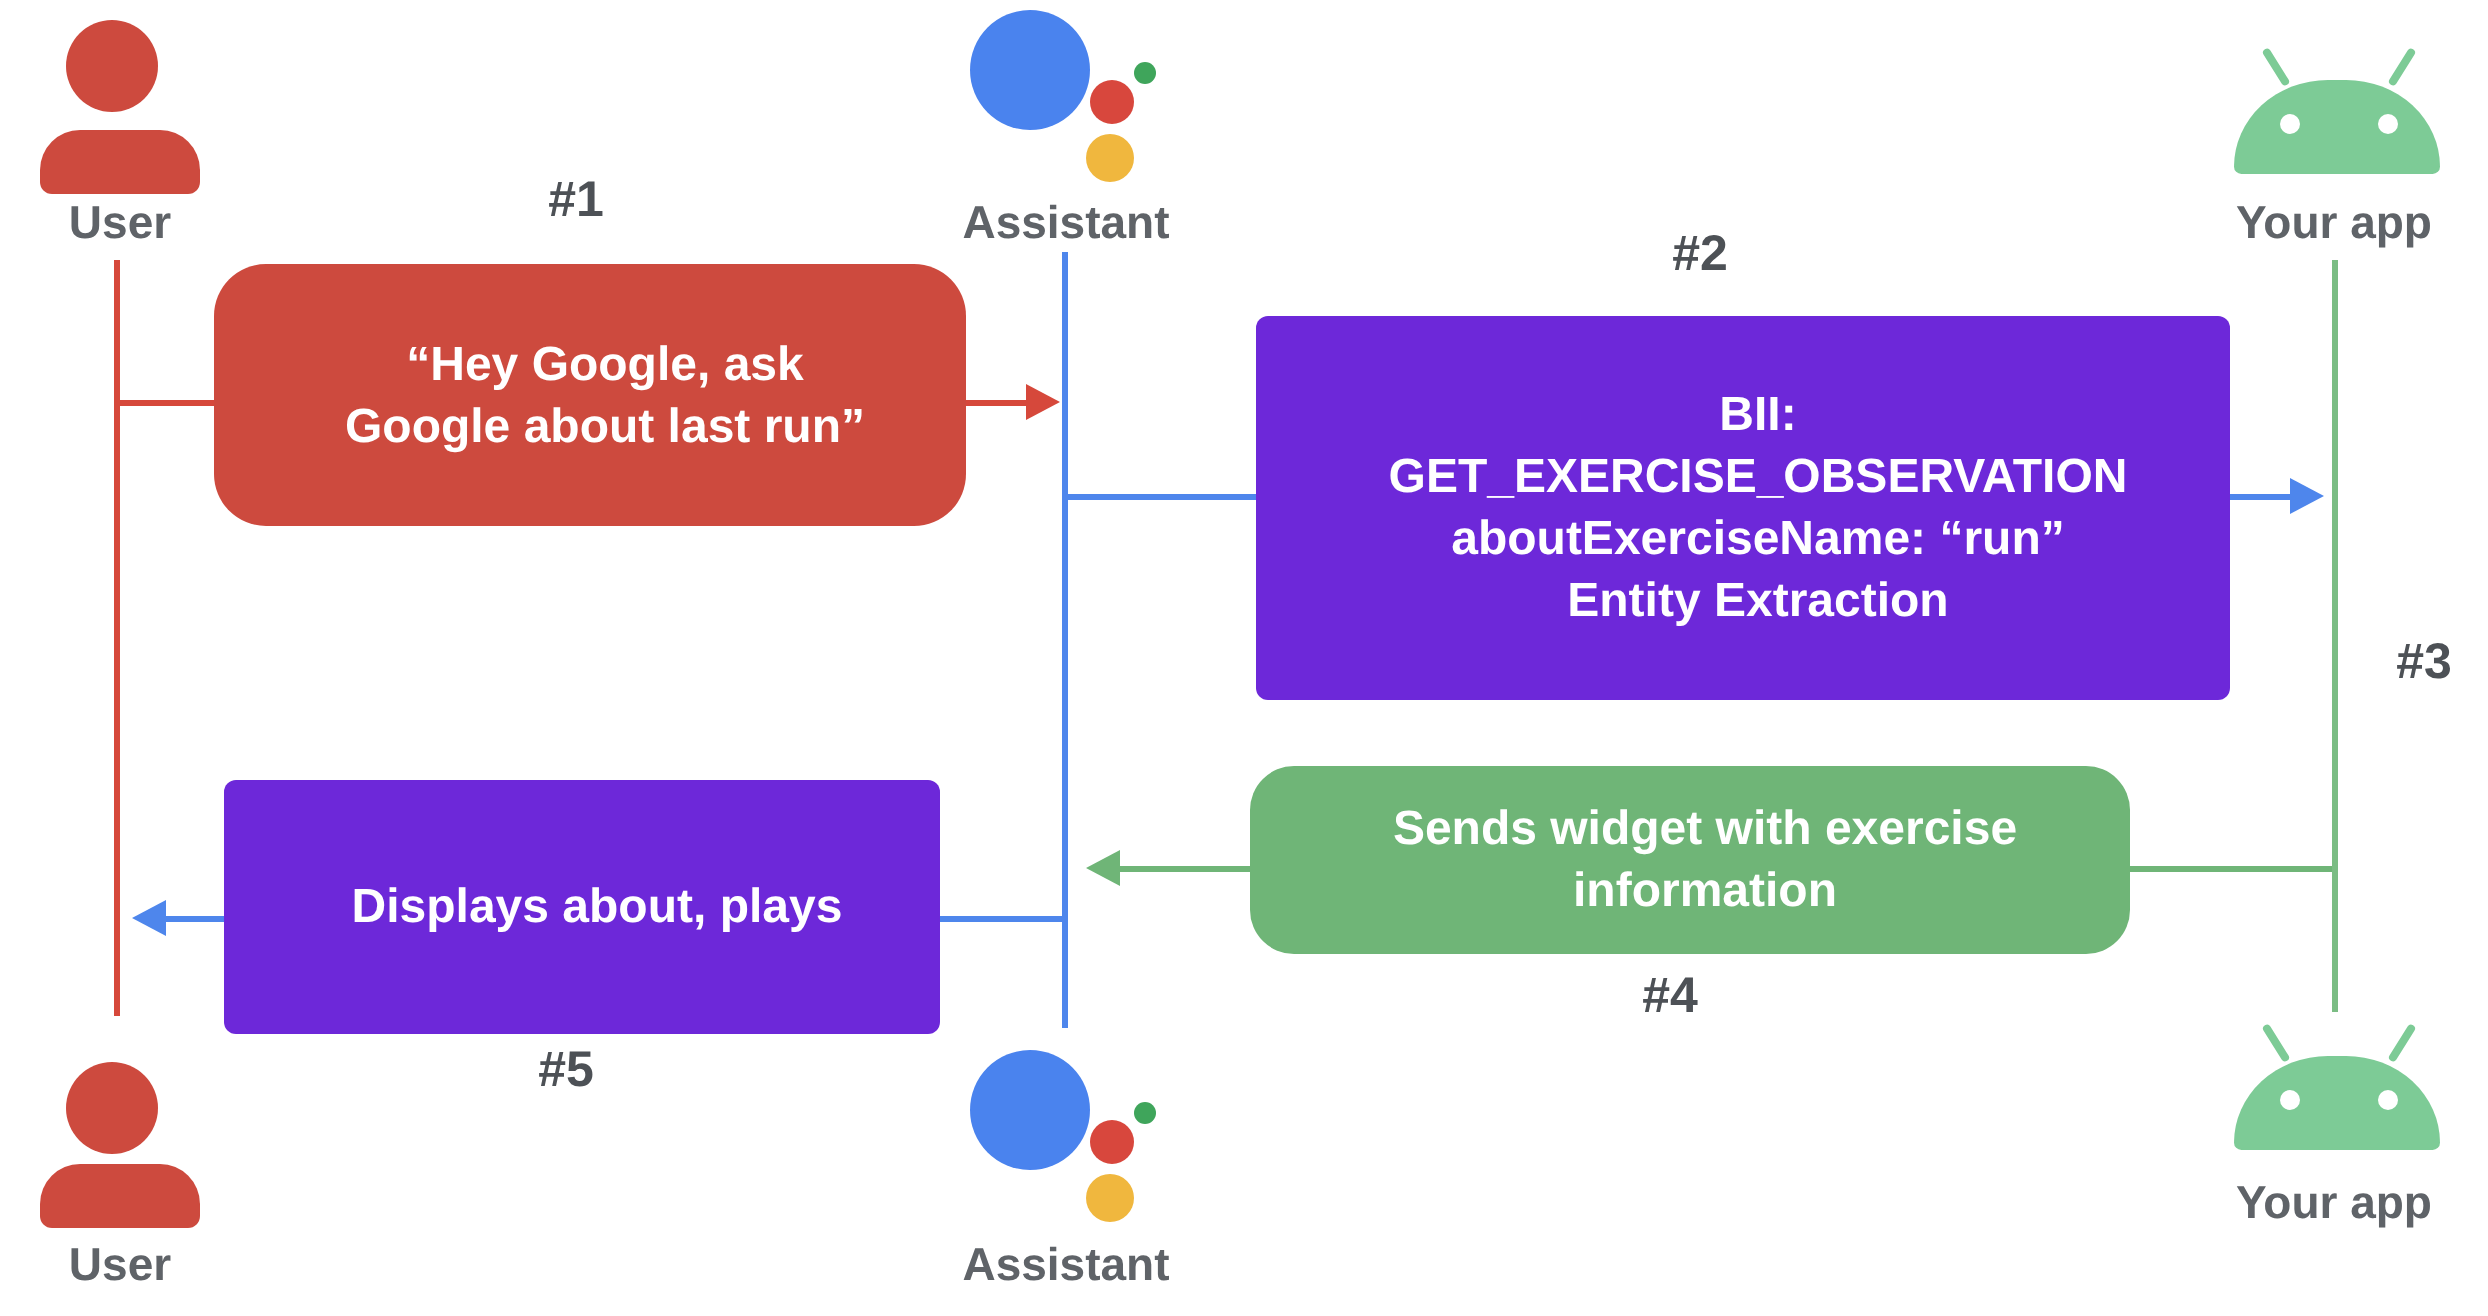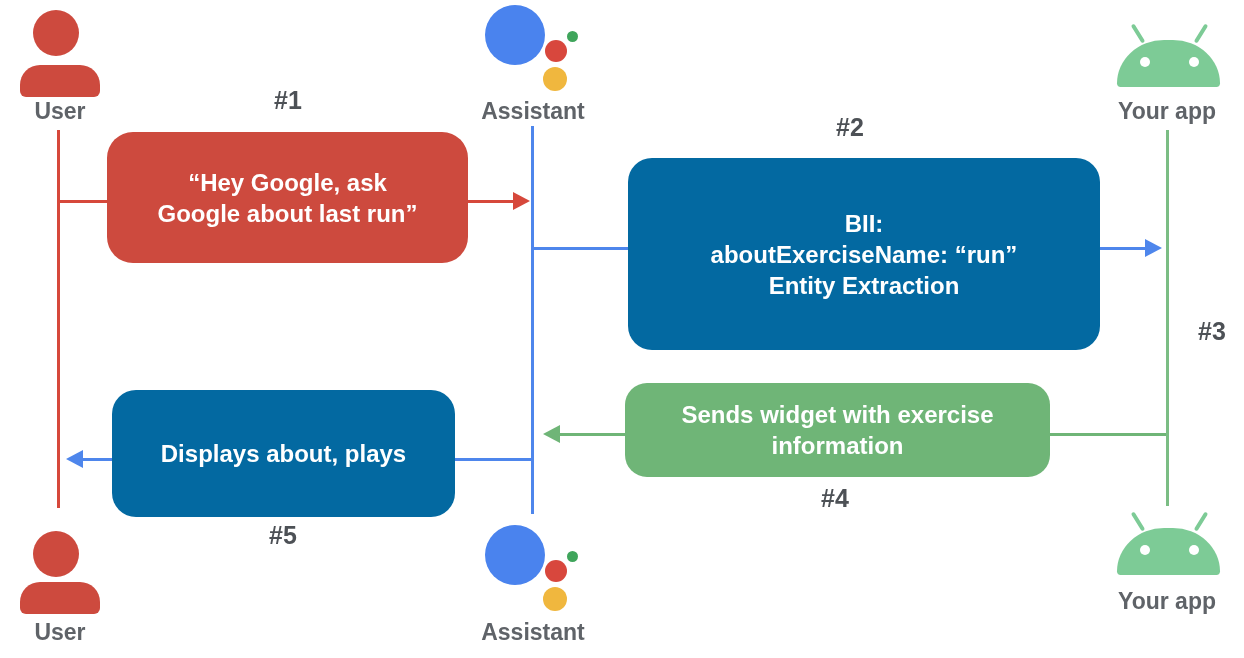--- a/index.html
+++ b/index.html
@@ -21,23 +21,23 @@
   .hline.blue{background:#4e86ec;}
   .hline.green{background:#6fb577;}
   .arrowhead{position:absolute;width:0;height:0;border-top:9px solid transparent;border-bottom:9px solid transparent;}
   .arrowhead.right.red{border-left:17px solid #d6483b;}
   .arrowhead.right.blue{border-left:17px solid #4e86ec;}
   .arrowhead.left.blue{border-right:17px solid #4e86ec;}
   .arrowhead.left.green{border-right:17px solid #6fb577;}
 
   
   .msgbox{position:absolute;display:flex;flex-direction:column;align-items:center;justify-content:center;
-          color:#ffffff;font-weight:700;font-size:24px;line-height:31px;text-align:center;z-index:5;}
+          color:#ffffff;font-weight:700;font-size:24px;line-height:31px;text-align:center;z-index:5;padding-left:15px;}
   .msgbox.red{background:#cd4a3e;border-radius:26px;}
-  .msgbox.blue{background:#0369a1;border-radius:24px;}
+  .msgbox.blue{background:#6d28d9;border-radius:6px;}
   .msgbox.green{background:#6fb577;border-radius:22px;}
   .box1{left:107px;top:132px;width:361px;height:131px;}
   .box2{left:628px;top:158px;width:472px;height:192px;}
   .box4{left:625px;top:383px;width:425px;height:94px;}
   .box5{left:112px;top:390px;width:343px;height:127px;}
 
   
   .step{position:absolute;width:100px;text-align:center;font-weight:700;font-size:25px;color:#4d5156;z-index:6;}
 
   
@@ -82,20 +82,21 @@
   <div class="hline blue" style="left:82px;top:458px;width:449px;"></div>
   <div class="arrowhead left blue" style="left:66px;top:450px;"></div>
 
   <div class="msgbox red box1">
     <div>“Hey Google, ask</div>
     <div>Google about last run”</div>
   </div>
 
   <div class="msgbox blue box2">
     <div>BII:</div>
+    <div>GET_EXERCISE_OBSERVATION</div>
     <div>aboutExerciseName: “run”</div>
     <div>Entity Extraction</div>
   </div>
 
   <div class="msgbox green box4">
     <div>Sends widget with exercise</div>
     <div>information</div>
   </div>
 
   <div class="msgbox blue box5">

